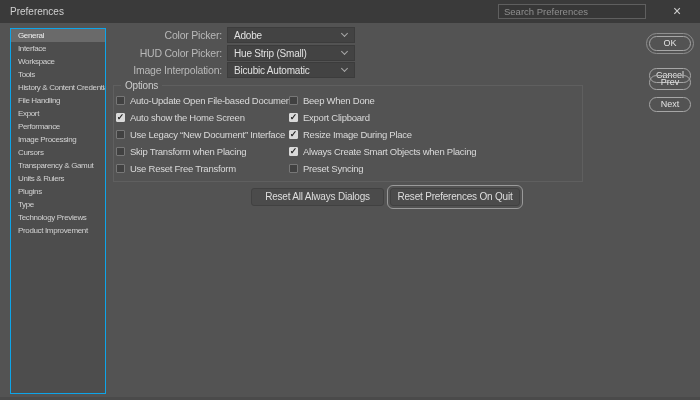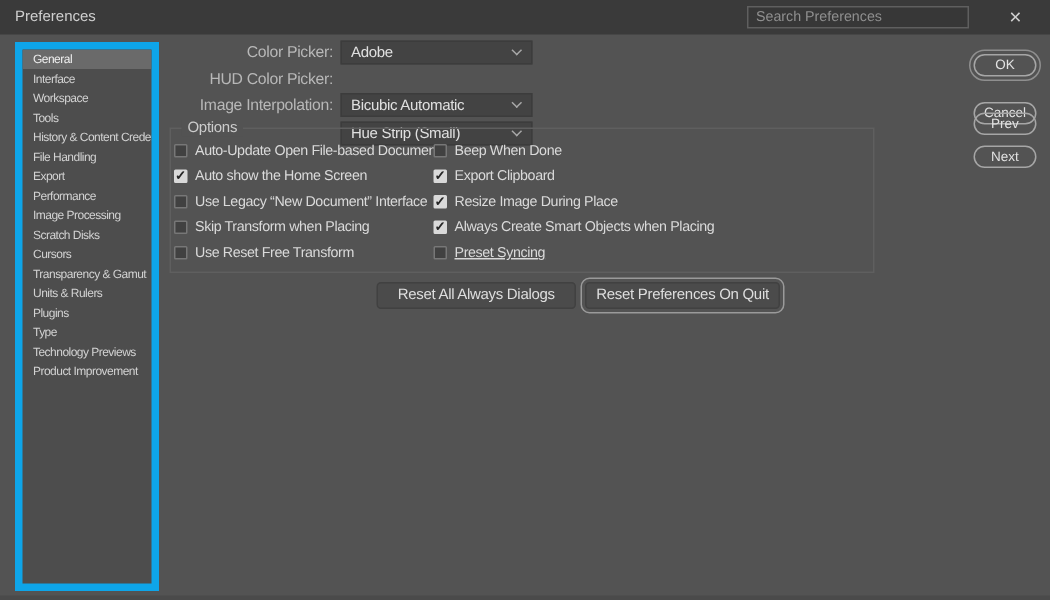--- a/index.html
+++ b/index.html
@@ -15,21 +15,21 @@
   .titlebar{position:absolute;left:0;top:0;width:700px;height:23px;background:var(--titlebar);}
   .title{position:absolute;left:10px;top:0;line-height:23px;font-size:10px;color:#d0d0d0;}
   .search{position:absolute;right:54px;top:4px;width:148px;height:15px;background:#373737;
           border:1px solid var(--border);color:#cfcfcf;font-size:9.5px;padding:0 5px;
           font-family:"Liberation Sans",sans-serif;outline:none;}
   .search::placeholder{color:#8f8f8f;}
   .close{position:absolute;right:14px;top:2px;width:18px;height:18px;text-align:center;
          line-height:18px;font-size:14px;color:#cfcfcf;cursor:default;}
   
   .sidebar{position:absolute;left:10px;top:28px;width:96px;height:366px;background:var(--panel);
-           border:5px solid #0ea5e9;overflow:hidden;}
+           border:1px solid #0ea5e9;overflow:hidden;}
   .side-item{height:13px;line-height:13px;padding:0 7px;font-size:8px;letter-spacing:-0.35px;
              white-space:nowrap;overflow:hidden;color:#d2d2d2;}
   .side-item.selected{background:var(--selected);color:#efefef;}
   
   .form-label{position:absolute;width:112px;text-align:right;font-size:10.5px;color:var(--muted);
               line-height:16px;left:110px;letter-spacing:-0.2px;}
   .select{position:absolute;left:227px;width:128px;height:16px;background:var(--field);
           border:1px solid #3c3c3c;display:flex;align-items:center;justify-content:space-between;}
   .select .value{padding-left:6px;font-size:10px;color:#e0e0e0;letter-spacing:-0.2px;white-space:nowrap;}
   .chevron{width:5px;height:5px;border-right:1px solid #a8a8a8;border-bottom:1px solid #a8a8a8;
@@ -71,38 +71,37 @@
   <div class="sidebar">
     <div class="side-item selected">General</div>
     <div class="side-item">Interface</div>
     <div class="side-item">Workspace</div>
     <div class="side-item">Tools</div>
     <div class="side-item">History &amp; Content Credentials</div>
     <div class="side-item">File Handling</div>
     <div class="side-item">Export</div>
     <div class="side-item">Performance</div>
     <div class="side-item">Image Processing</div>
-    <div class="side-item">Scratch Disks</div>
     <div class="side-item">Cursors</div>
     <div class="side-item">Transparency &amp; Gamut</div>
     <div class="side-item">Units &amp; Rulers</div>
     <div class="side-item">Plugins</div>
     <div class="side-item">Type</div>
     <div class="side-item">Technology Previews</div>
     <div class="side-item">Product Improvement</div>
   </div>
 
   <div class="form-label" style="top:27px;">Color Picker:</div>
   <div class="select" style="top:27px;">
     <span class="value">Adobe</span>
     <span class="chevron"></span>
   </div>
 
   <div class="form-label" style="top:45px;">HUD Color Picker:</div>
-  <div class="select" style="top:45px;margin-top:36px;">
+  <div class="select" style="top:45px;">
     <span class="value">Hue Strip (Small)</span>
     <span class="chevron"></span>
   </div>
 
   <div class="form-label" style="top:62px;">Image Interpolation:</div>
   <div class="select" style="top:62px;">
     <span class="value">Bicubic Automatic</span>
     <span class="chevron"></span>
   </div>
 
@@ -147,21 +146,21 @@
         <span class="checkmark">✓</span>
       </span>
     <span class="opt-label">Resize Image During Place</span>
   </div>
   <div class="opt-row" style="left:289px;top:146px;">
     <span class="checkbox checked">
         <span class="checkmark">✓</span>
       </span>
     <span class="opt-label">Always Create Smart Objects when Placing</span>
   </div>
-  <div class="opt-row" style="left:289px;top:163px;text-decoration:underline;">
+  <div class="opt-row" style="left:289px;top:163px;">
     <span class="checkbox"></span>
     <span class="opt-label">Preset Syncing</span>
   </div>
 
   <div class="btn" style="left:251px;top:188px;width:133px;">Reset All Always Dialogs</div>
   <div class="btn focused" style="left:390px;top:188px;width:130px;">Reset Preferences On Quit</div>
 
   <div class="pill default" style="top:36px;text-align:center;">OK</div>
   <div class="pill" style="top:68px;">Cancel</div>
   <div class="pill" style="top:75px;">Prev</div>

